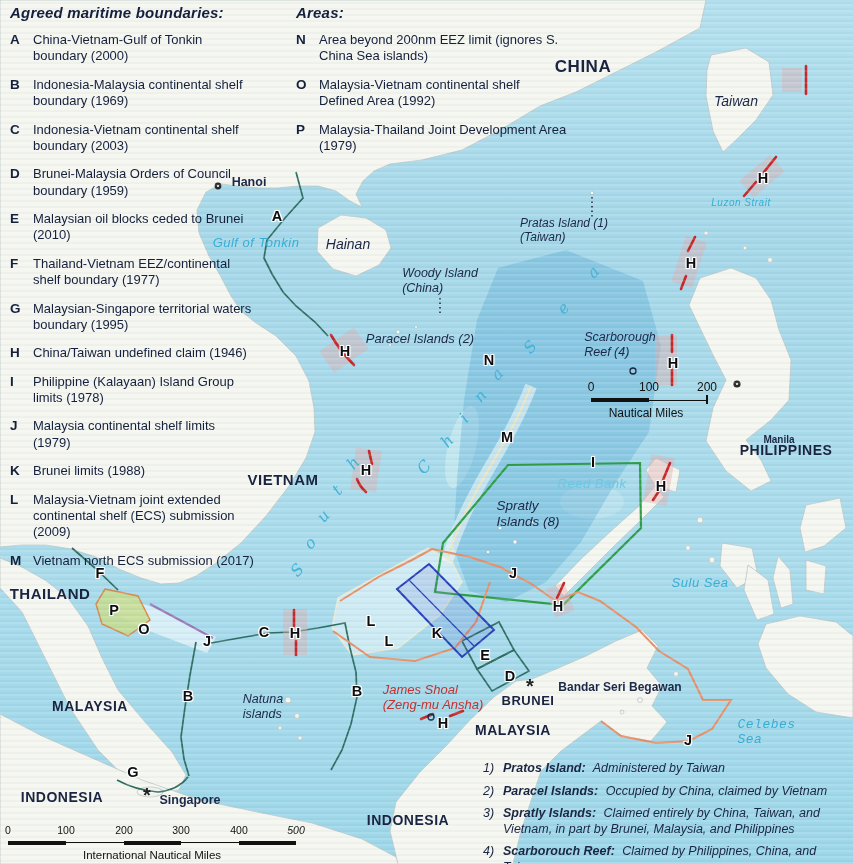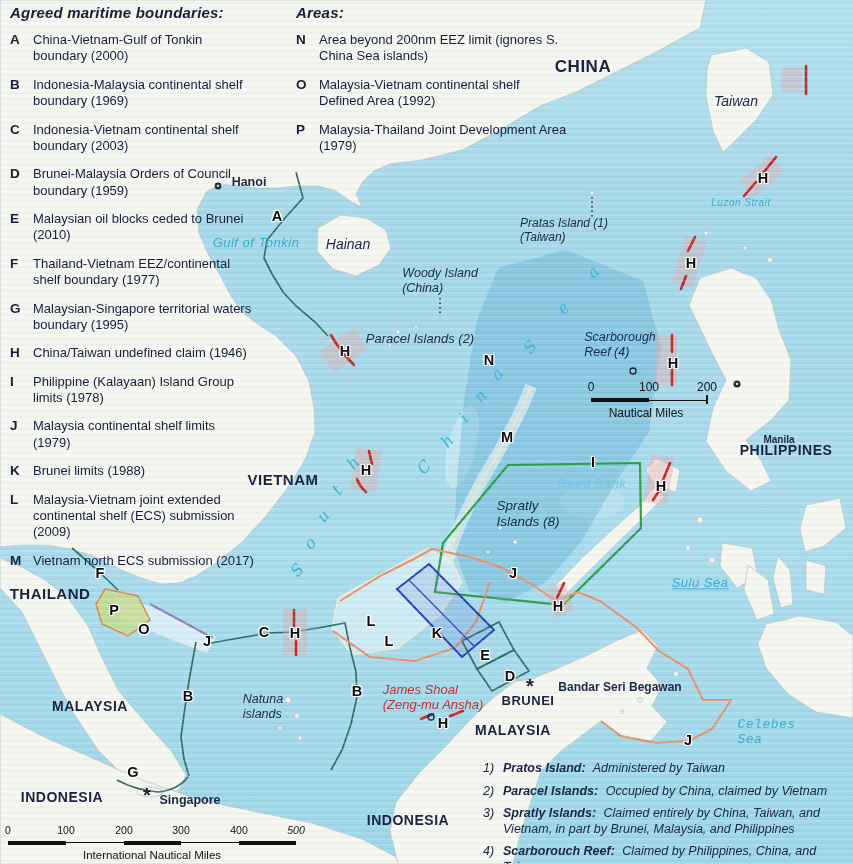--- a/index.html
+++ b/index.html
@@ -289,21 +289,21 @@
 Reef (4)</span>
       <span class="lbl island" style="left: 528px; top: 514px; font-size: 13.5px;">Spratly
 Islands (8)</span>
       <span class="lbl island" style="left: 263px; top: 707px; font-size: 12.5px;">Natuna
 islands</span>
       <span class="lbl red-island" style="left: 433px; top: 697px; font-size: 13px;">James Shoal
 (Zeng-mu Ansha)</span>
       <span class="lbl sea" style="left: 256px; top: 243px; font-size: 13px;">Gulf of Tonkin</span>
       <span class="lbl sea" style="left: 741px; top: 203px; font-size: 10px;">Luzon Strait</span>
       <span class="lbl sea-light" style="left: 592px; top: 484px; font-size: 13px;">Reed Bank</span>
-      <span class="lbl sea" style="left: 700px; top: 583px; font-size: 13px; text-decoration: underline;">Sulu Sea</span>
+      <span class="lbl sea" style="left: 700px; top: 583px; font-size: 13px;">Sulu Sea</span>
       <span class="lbl sea" style="left: 776px; top: 732px; font-size: 13px; font-family: Liberation Mono, monospace;">Celebes Sea</span>
       <span class="lbl city" style="left: 249px; top: 182px; font-size: 12.5px;">Hanoi</span>
       <span class="lbl city" style="left: 779px; top: 392px; font-size: 10px; margin-top: 48px;">Manila</span>
       <span class="lbl city" style="left: 190px; top: 800px; font-size: 12.5px;">Singapore</span>
       <span class="city-marker" style="left: 147px; top: 795px; font-size: 20px; font-weight: bold;">*</span>
       <span class="lbl city" style="left: 620px; top: 687px; font-size: 12px;">Bandar Seri Begawan</span>
       <span class="city-marker" style="left: 530px; top: 686px; font-size: 20px; font-weight: bold;">*</span>
     </div>
 <div id="letters-layer">
       <span class="letter" style="left: 277px; top: 216px;">A</span>

